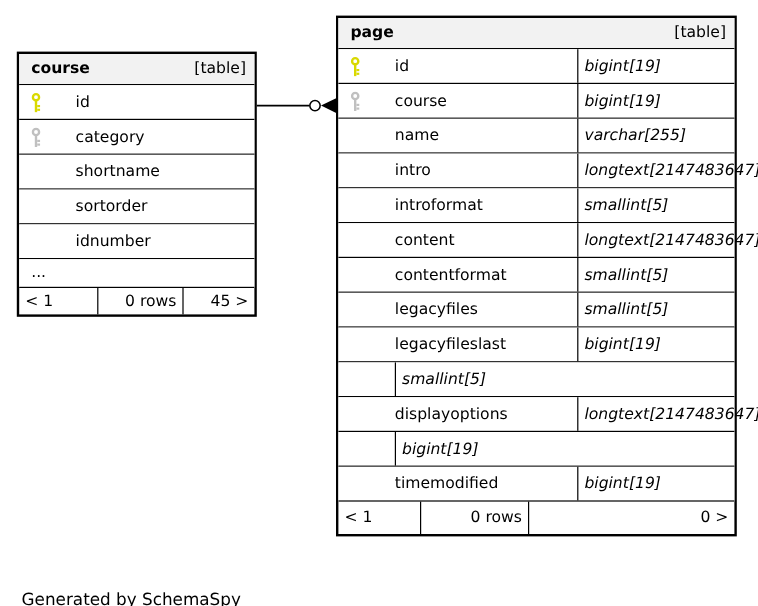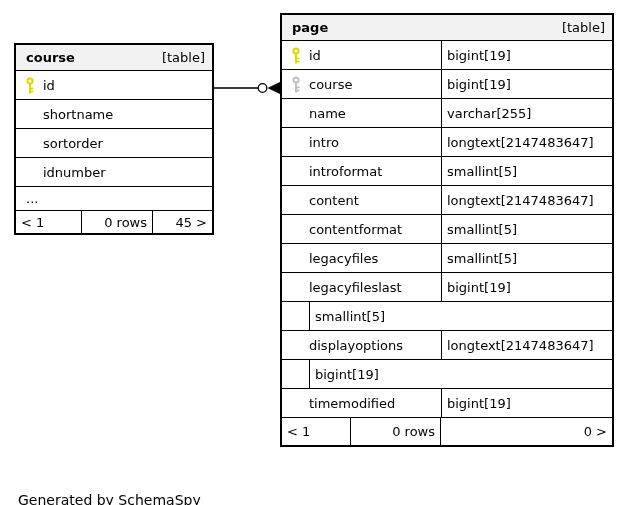--- a/index.html
+++ b/index.html
@@ -33,20 +33,21 @@
     text-align: center;
   }
   .tbl-name { font-weight: bold; }
   .tbl-tag  { }
   .row {
     display: flex;
     align-items: stretch;
     height: 28px;
     border-bottom: 1px solid var(--border, #000);
     background: #ffffff;
+    gap: 20px;
   }
   .row:last-of-type { }
   .key-slot {
     width: 17px;
     margin-left: 10px;
     display: flex;
     align-items: center;
     flex: 0 0 auto;
   }
   .cell-name {
@@ -57,20 +58,21 @@
     white-space: nowrap;
   }
   .page-col-name { flex: 0 0 132px; }
   .cell-type {
     flex: 1 1 auto;
     border-left: 1px solid var(--border, #000);
     display: flex;
     align-items: center;
     padding-left: 5px;
     white-space: nowrap;
+    font-style: italic;
   }
   .row-ellipsis {
     height: 23px;
     align-items: center;
     padding-left: 10px;
   }
   .pager {
     display: flex;
     align-items: stretch;
   }
@@ -126,20 +128,31 @@
         <svg class="key-icon pk" width="8" height="17" viewBox="0 0 8 17">
           <circle cx="4" cy="4" r="2.6" fill="none" stroke="currentColor" stroke-width="2"></circle>
           <rect x="3" y="6.5" width="2" height="10" fill="currentColor"></rect>
           <rect x="5" y="10.5" width="2.4" height="1.8" fill="currentColor"></rect>
           <rect x="5" y="13.6" width="2.4" height="1.8" fill="currentColor"></rect>
         </svg>
       </span>
     <span class="cell-name">id</span>
   </div>
   <div class="row">
+    <span class="key-slot">
+        <svg class="key-icon fk" width="8" height="17" viewBox="0 0 8 17">
+          <circle cx="4" cy="4" r="2.6" fill="none" stroke="currentColor" stroke-width="2"></circle>
+          <rect x="3" y="6.5" width="2" height="10" fill="currentColor"></rect>
+          <rect x="5" y="10.5" width="2.4" height="1.8" fill="currentColor"></rect>
+          <rect x="5" y="13.6" width="2.4" height="1.8" fill="currentColor"></rect>
+        </svg>
+      </span>
+    <span class="cell-name">category</span>
+  </div>
+  <div class="row">
     <span class="key-slot"></span>
     <span class="cell-name">shortname</span>
   </div>
   <div class="row">
     <span class="key-slot"></span>
     <span class="cell-name">sortorder</span>
   </div>
   <div class="row">
     <span class="key-slot"></span>
     <span class="cell-name">idnumber</span>

